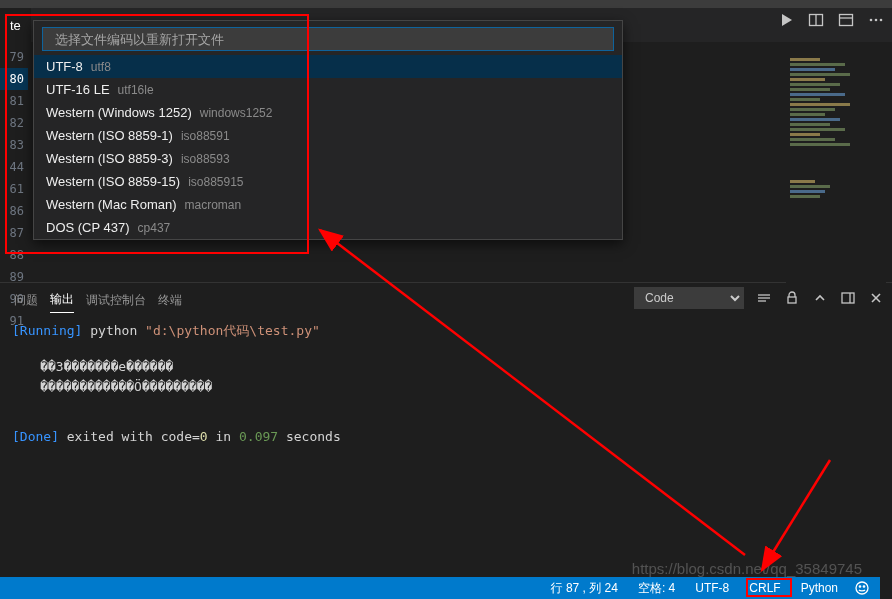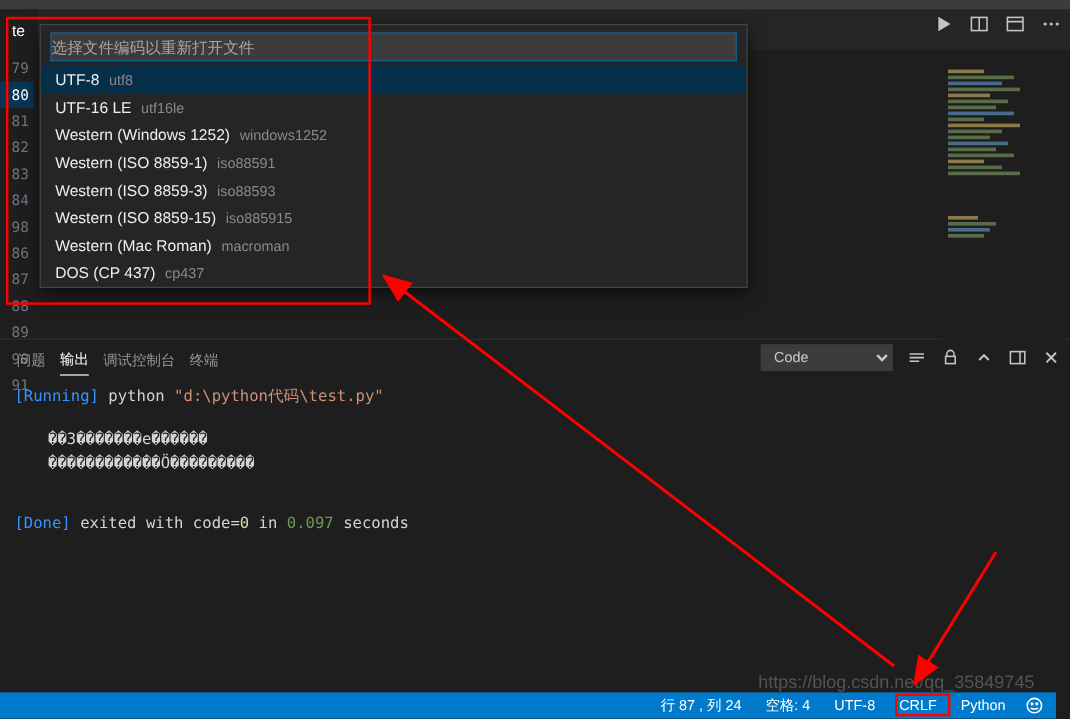--- a/index.html
+++ b/index.html
@@ -49,21 +49,21 @@
     width: 590px; background: #252526;
     box-shadow: 0 4px 12px rgba(0,0,0,0.6);
     border: 1px solid #454545; z-index: 50;
   }
   .quick-input .input-box {
     margin: 6px 8px 4px 8px; height: 24px;
     background: #3c3c3c; border: 1px solid #0e639c;
   }
   .quick-input .input-box input {
     width: 100%; height: 100%; background: transparent; border: none;
-    color: #fde047; padding: 0 0; outline: none; font-size: 13px;
+    color: #fde047; padding: 0 12px; outline: none; font-size: 13px;
   }
   .quick-input .input-box input::placeholder { color: #a6a6a6; }
   .enc-list { max-height: 200px; overflow: hidden; }
   .enc-item {
     padding: 4px 12px; display: flex; align-items: center; gap: 8px;
     cursor: pointer;
   }
   .enc-item.selected { background: #062f4a; }
   .enc-label { color: #eeeeee; }
   .enc-sub { color: #8a8a8a; font-size: 12px; }
@@ -160,22 +160,22 @@
   </div>
 </div>
 
 <div class="editor-area">
   <div class="gutter">
     <div>79</div>
     <div class="hl-line-num">80</div>
     <div>81</div>
     <div>82</div>
     <div>83</div>
-    <div>84</div>
-    <div>98</div>
+    <div>44</div>
+    <div>61</div>
     <div>86</div>
     <div>87</div>
     <div>88</div>
     <div>89</div>
     <div>90</div>
     <div>91</div>
   </div>
   <div class="editor-content">
     <div class="line"></div>
       <div class="line"></div>

